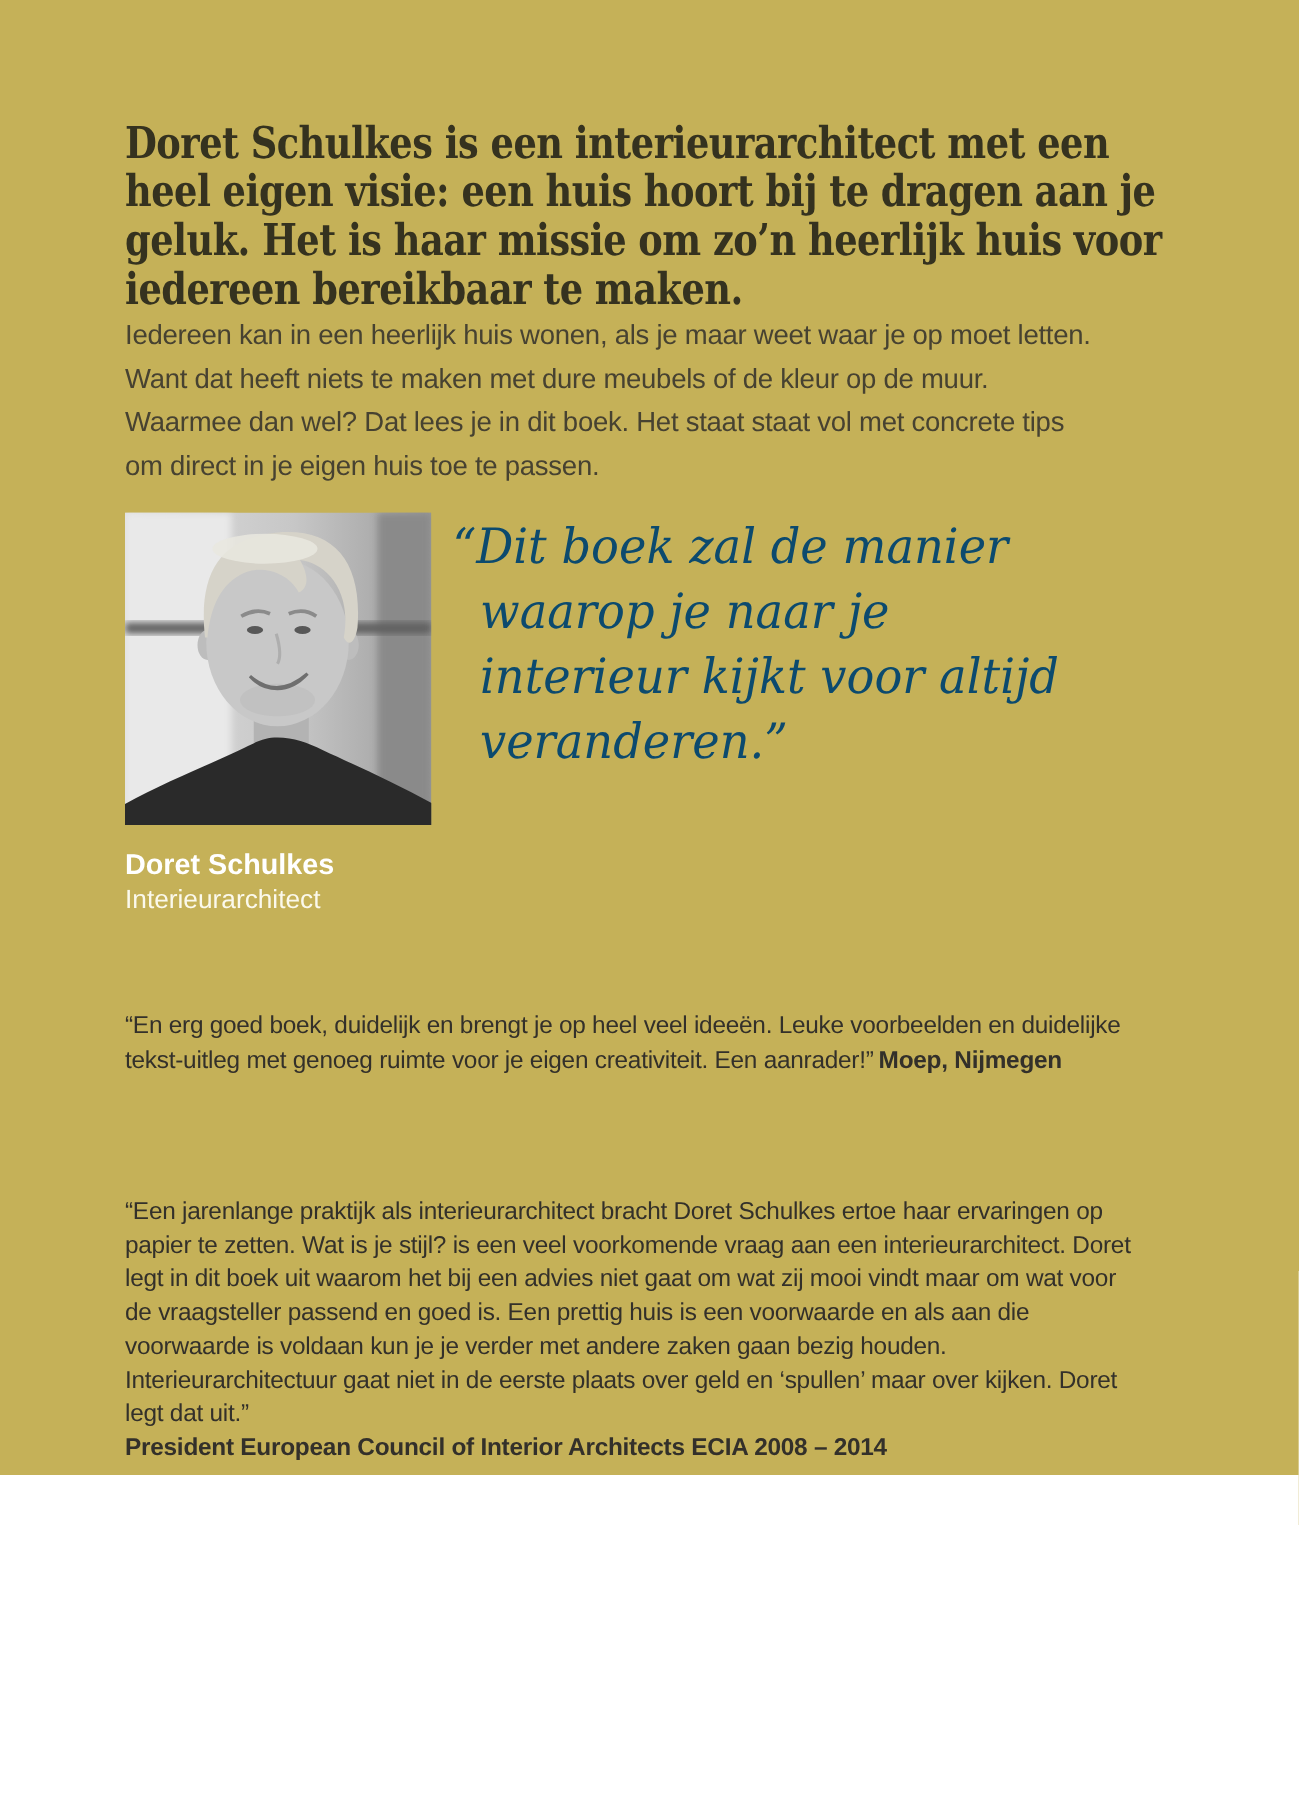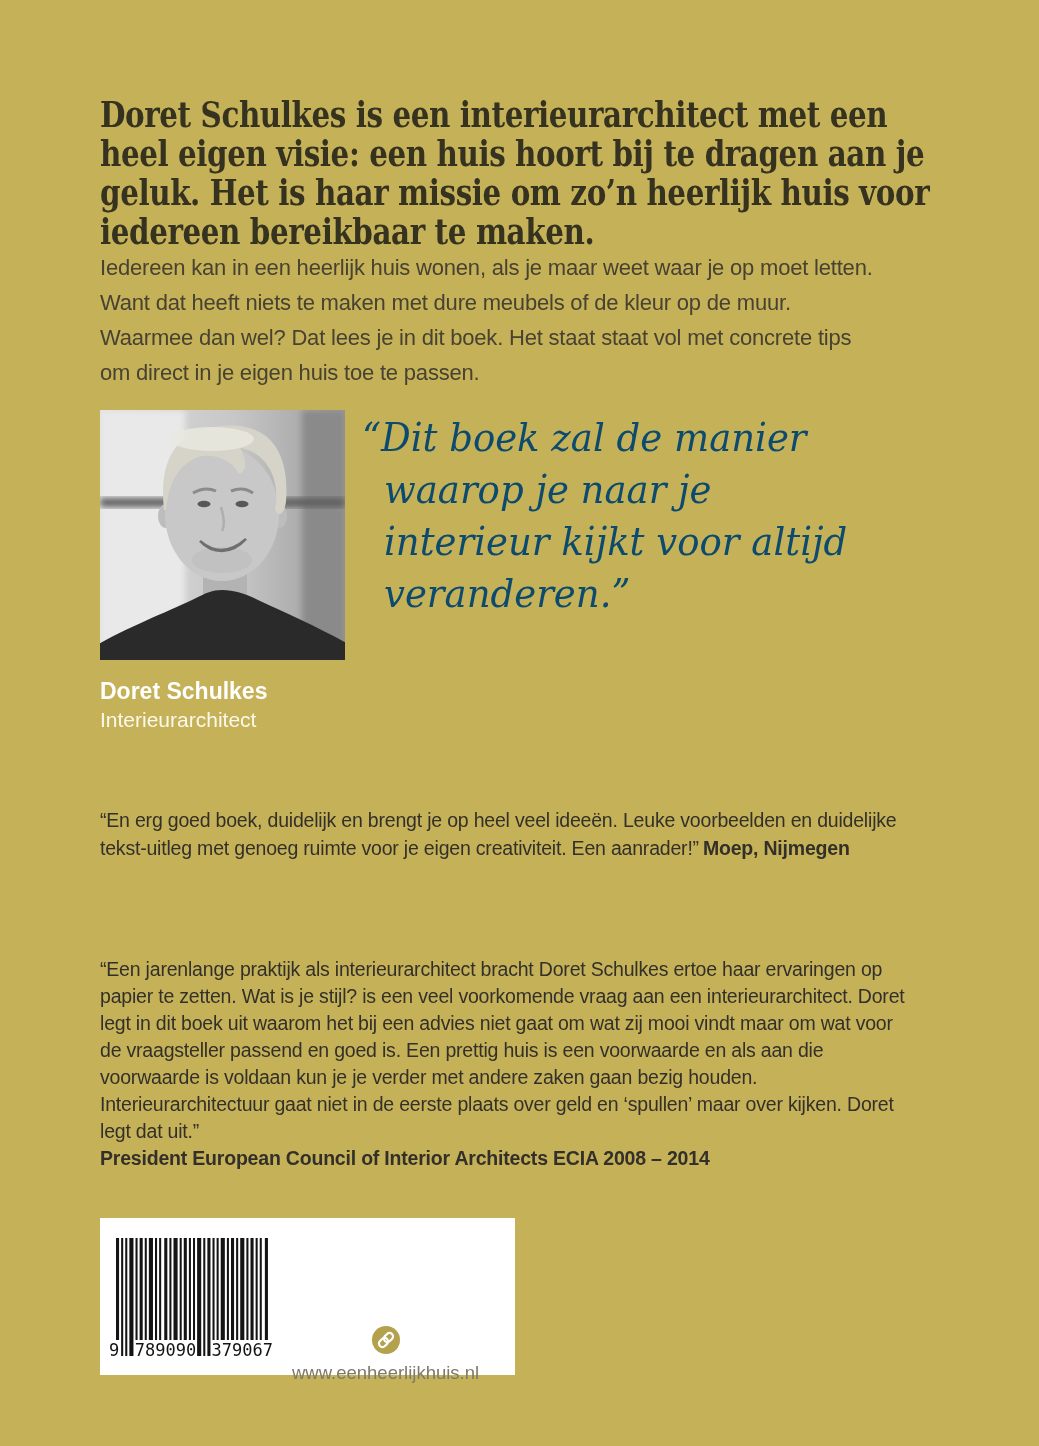--- a/index.html
+++ b/index.html
@@ -1,16 +1,16 @@
 <!DOCTYPE html>
 <html><head>
 <meta charset="utf-8">
 <style>
   html,body{margin:0;padding:0;}
-  .page{position:relative;width:1039px;height:1446px;background:#c5b158;overflow:hidden;
+  .page{position:relative;width:1039px;height:1180px;background:#c5b158;overflow:hidden;
         font-family:"Liberation Sans",sans-serif;}
 
   
   .headline{position:absolute;left:100px;top:72px;color:#35321f;
             font-family:"DejaVu Serif",serif;font-weight:bold;font-size:35px;letter-spacing:-.5px;}
   .hl{white-space:nowrap;line-height:39px;transform:scaleX(.84);transform-origin:0 50%;}
 
   
   .intro{position:absolute;left:100px;top:250px;width:782px;margin:0;
          font-size:22px;line-height:35px;letter-spacing:-.2px;color:#474231;}

